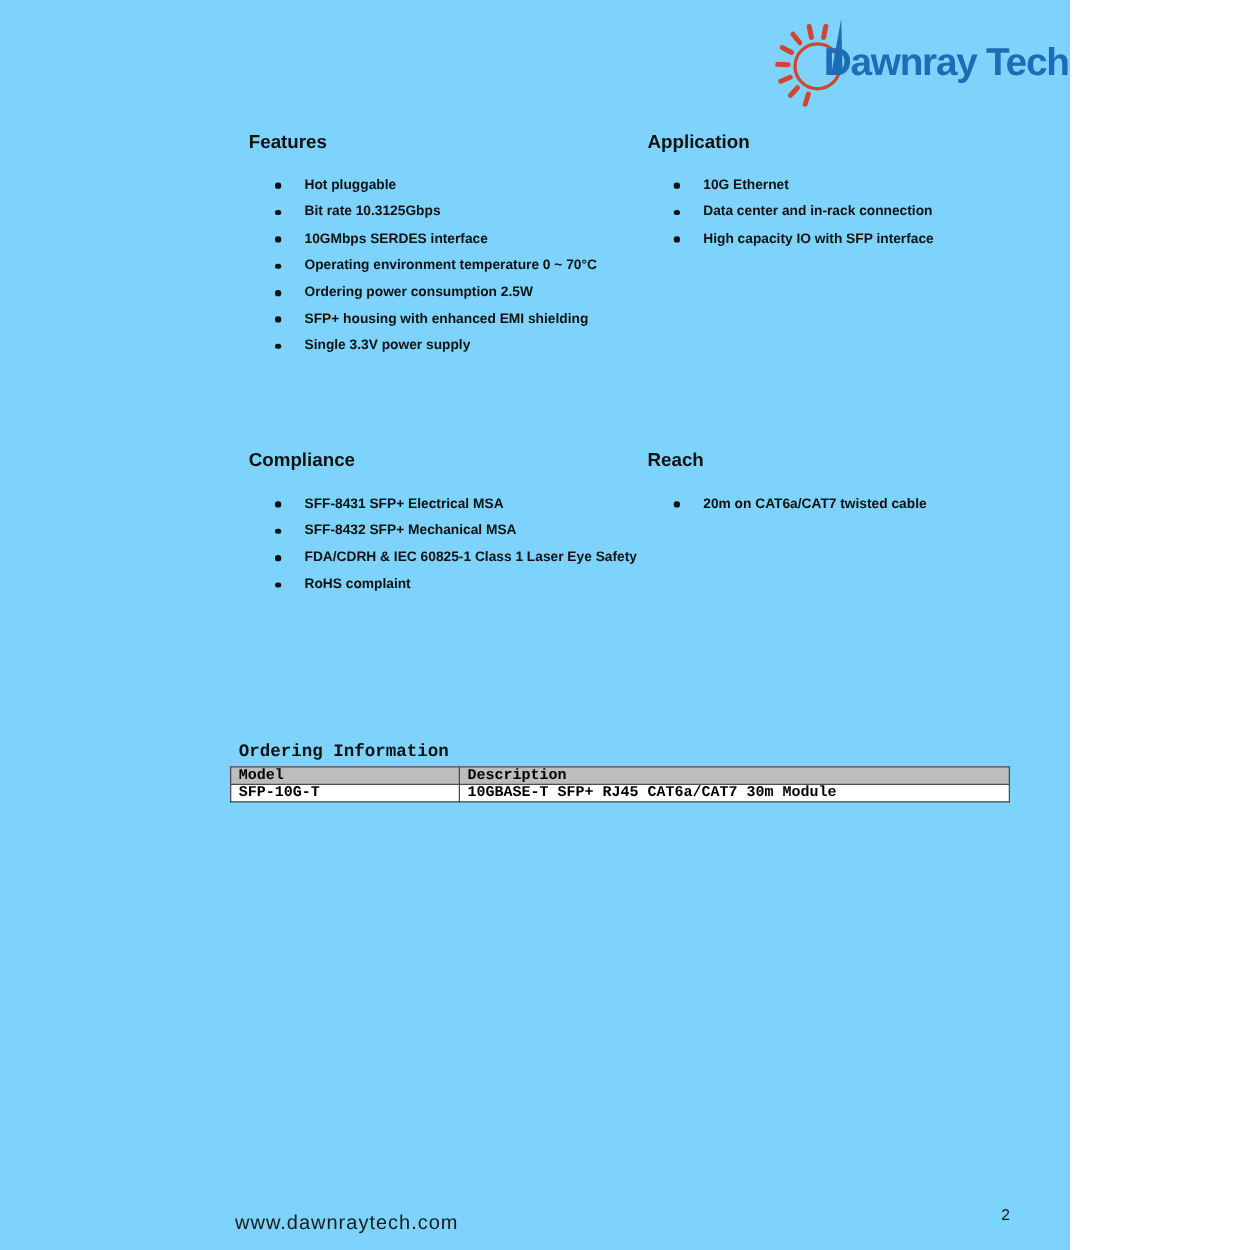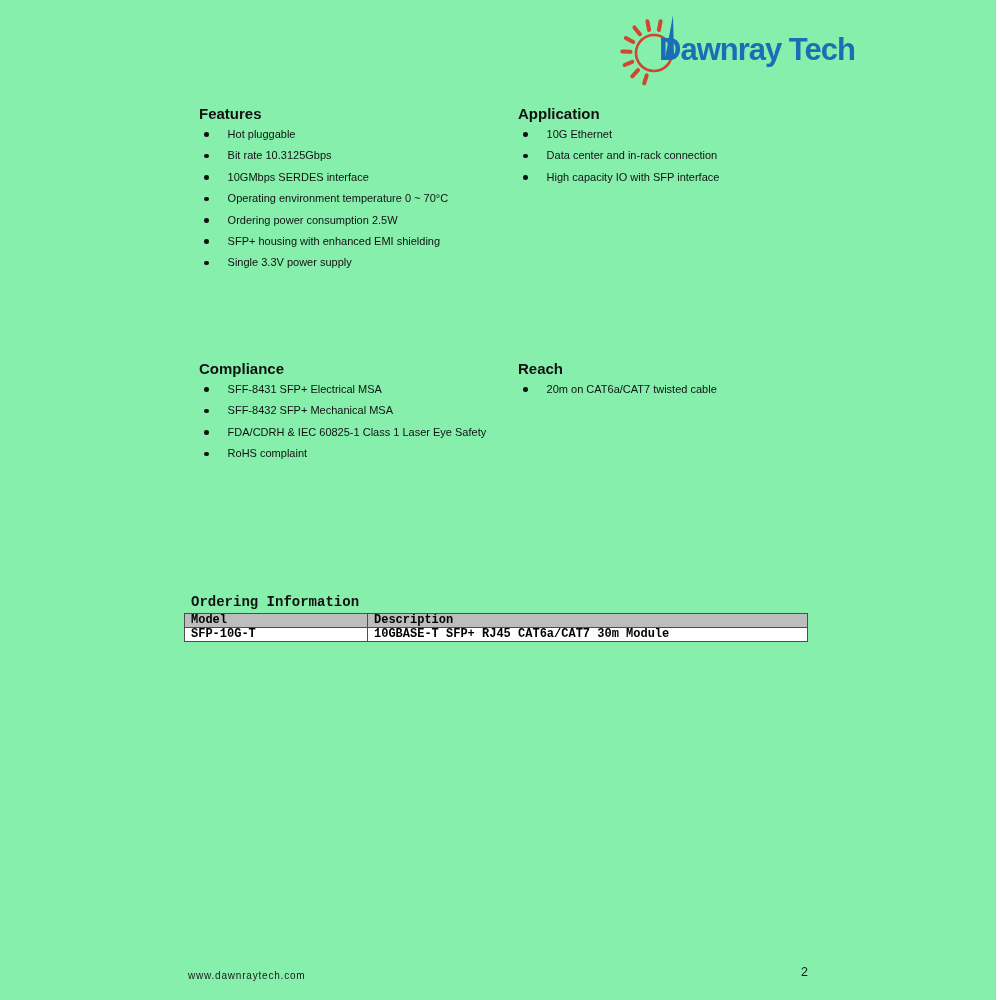--- a/index.html
+++ b/index.html
@@ -3,37 +3,37 @@
 <meta charset="utf-8">
 <style>
   html, body {
     margin: 0; padding: 0;
     width: 1000px; height: 1000px;
     background: #ffffff;
     font-family: "Liberation Sans", sans-serif;
     color: #000;
     overflow: hidden;
   }
-  .page { position: relative; width: 996px; height: 1000px; background: #86efac; }
+  .page { position: relative; width: 856px; height: 1000px; background: #7dd3fc; }
 
   
   .logo { position: absolute; left: 614px; top: 8px; width: 240px; height: 84px; }
   .logo svg { position: absolute; left: 0; top: 0; }
   .brand-text {
     position: absolute; left: 45px; top: 26px;
     font-size: 31px; font-weight: bold; letter-spacing: -1px;
     color: #1b6eb5; white-space: nowrap; line-height: 1;
   }
 
   
   .section { position: absolute; }
   .section h2 {
     margin: 0 0 2px 0; font-size: 15px; line-height: 16px; font-weight: bold; color: #111;
   }
-  .section ul { list-style: none; margin: 0; padding: 0; }
+  .section ul { list-style: none; margin: 16px; padding: 0; font-weight: bold; }
   .section li {
     display: flex; align-items: flex-start;
     height: 21.4px; line-height: 21.4px; font-size: 11px; color: #111;
     white-space: nowrap;
   }
   .dot {
     flex: none; width: 4.6px; height: 4.6px; border-radius: 50%;
     background: #111; margin: 8.4px 19px 0 5px;
   }
 
@@ -53,21 +53,21 @@
     border: 1px solid #4d4d4d; padding: 0 20px 0 6px;
     height: 13px; line-height: 13px; text-align: left;
     overflow: hidden; white-space: nowrap;
   }
   #ordering th { background: #bdbdbd; }
   #ordering td { background: #ffffff; }
 
   
   .footer-site {
     position: absolute; left: 188px; top: 970px;
-    font-size: 10px; letter-spacing: 0.8px; color: #1a1a1a;
+    font-size: 16px; letter-spacing: 0.8px; color: #1a1a1a;
   }
   .footer-page {
     position: absolute; left: 801px; top: 965px;
     font-size: 12.5px; color: #1a1a1a;
   }
 </style>
 </head>
 <body>
 
 <div class="page">

